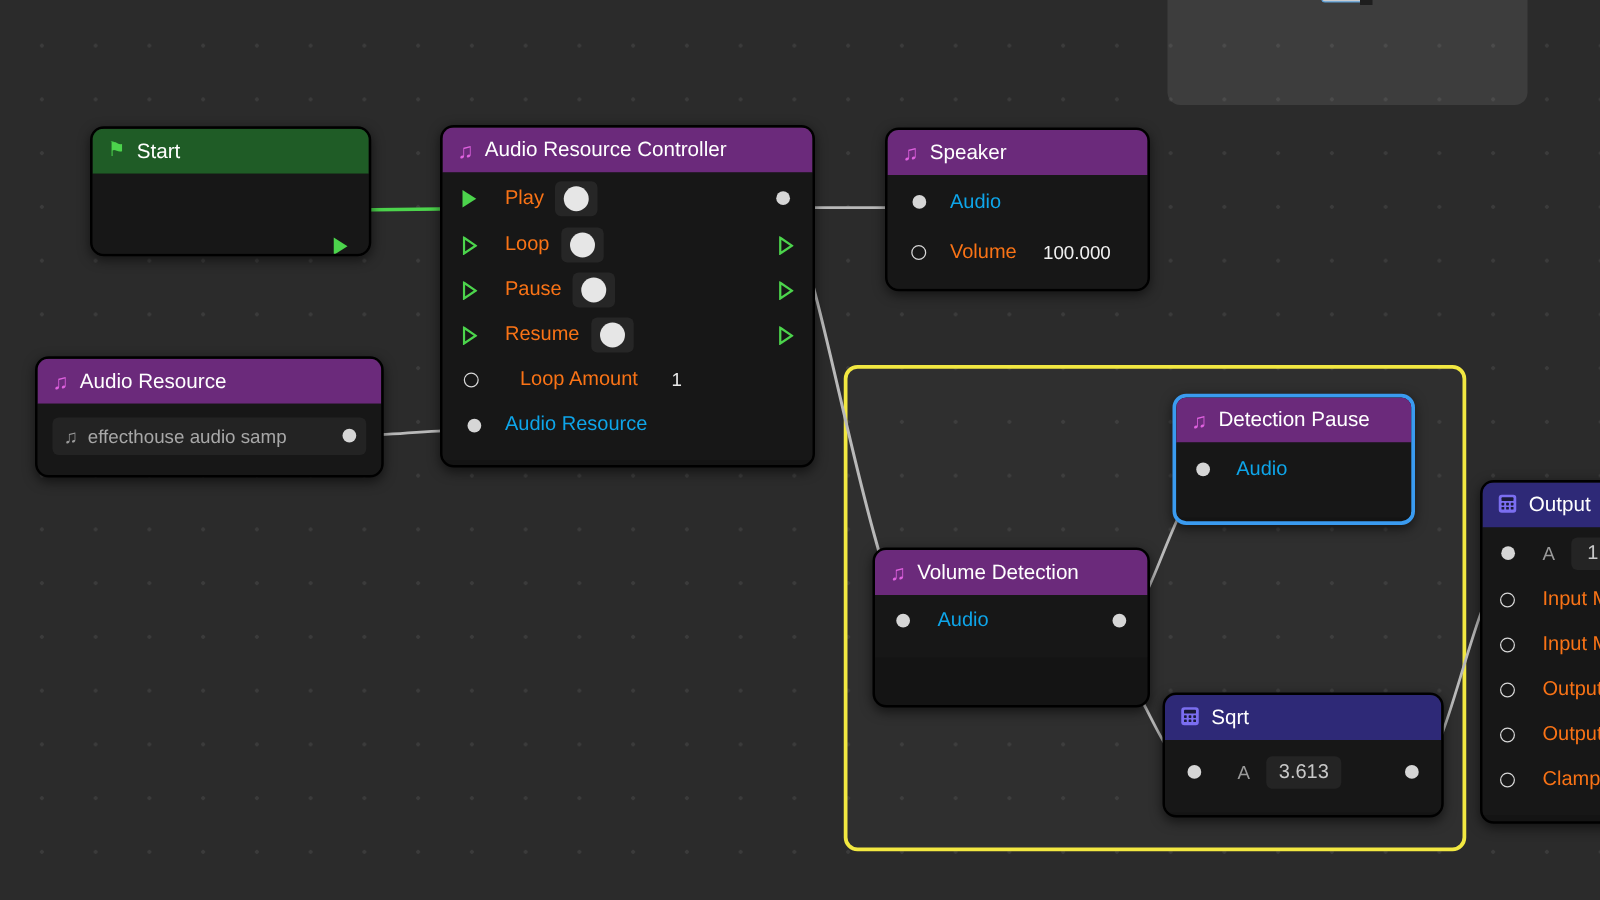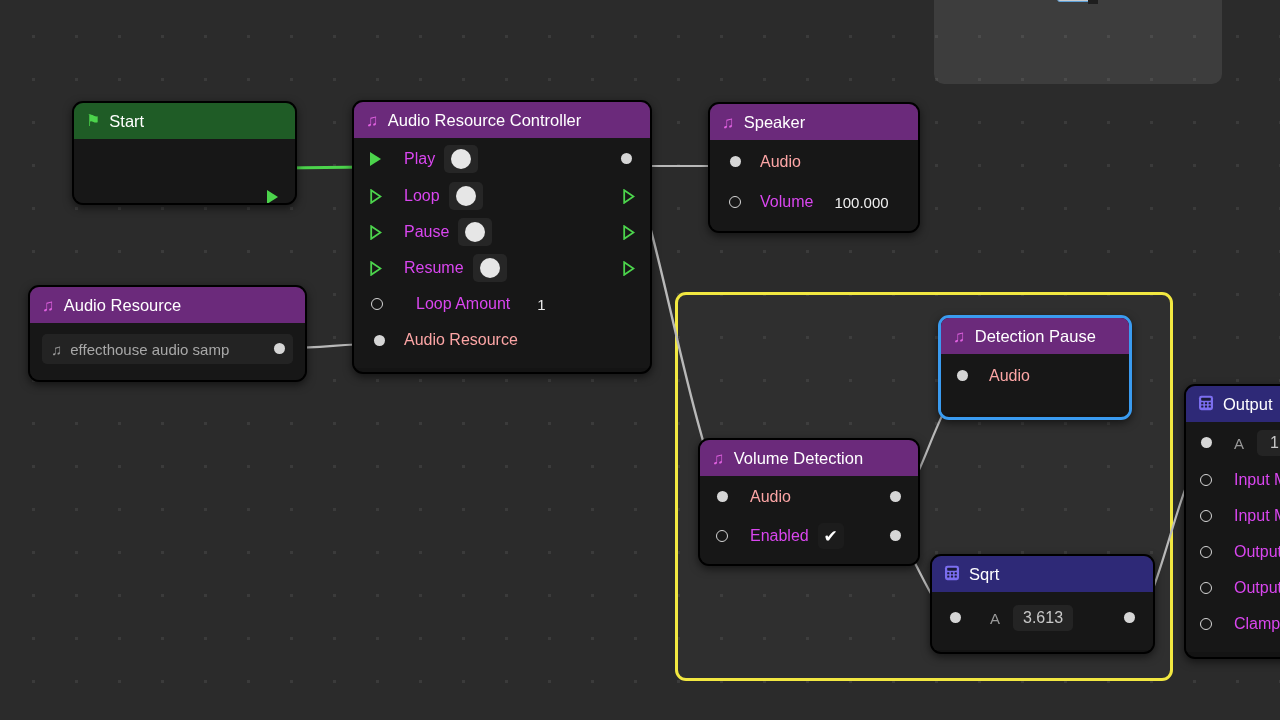--- a/index.html
+++ b/index.html
@@ -75,22 +75,22 @@
   .hdr-math  { background: #2e2977; }
   .hdr-start { background: #1f5c26; }
   .body { padding: 2px 0 10px 0; background: #171717; }
   .row {
     position: relative;
     height: 36px;
     display: flex; align-items: center;
     padding: 0 10px;
     gap: 9px;
   }
-  .lbl { font-size: 16px; color: #d946ef; white-space: nowrap; }
-  .lbl.dim { color: #fca5a5; }
+  .lbl { font-size: 16px; color: #f97316; white-space: nowrap; }
+  .lbl.dim { color: #0ea5e9; }
 
   
   .port { position: absolute; width: 11px; height: 11px; border-radius: 50%; }
   .port.filled { background: #d6d6d6; }
   .port.hollow { background: transparent; border: 1.6px solid #d6d6d6; width: 12px; height: 12px; }
 
   
   .exec { position: absolute; width: 0; height: 0; }
   .exec.solid { border-left: 11px solid #4cd44c; border-top: 7.5px solid transparent; border-bottom: 7.5px solid transparent; }
   .exec.open {
@@ -310,28 +310,20 @@
   <div class="node" id="n-voldet">
     <div class="hdr hdr-audio">
       <span class="icon-note">♫</span>
       <span>Volume Detection</span>
     </div>
     <div class="body">
       <div class="row" style="height:38px;">
         <span class="port filled" style="position:absolute; left:17px; top:13px;"></span>
         <span class="lbl dim" style="margin-left:40px;">Audio</span>
         <span class="port filled" style="position:absolute; right:17px; top:13px;"></span>
-      </div>
-      <div class="row" style="height:40px;">
-        <span class="port hollow" style="position:absolute; left:16px; top:14px;"></span>
-        <span class="lbl" style="margin-left:40px;">Enabled</span>
-        <span class="chk">
-          <span>✔</span>
-        </span>
-        <span class="port filled" style="position:absolute; right:17px; top:14px;"></span>
       </div>
     </div>
   </div>
 
   <div class="node" id="n-sqrt">
     <div class="hdr hdr-math">
       <span class="icon-calc">
         <svg width="16" height="16" viewBox="0 0 16 16">
           <rect x="1" y="0.8" width="14" height="14.4" rx="2.4" fill="#7b6ef0"></rect>
           <rect x="3.2" y="2.8" width="9.6" height="3" rx="0.7" fill="#1a1a3a"></rect>

